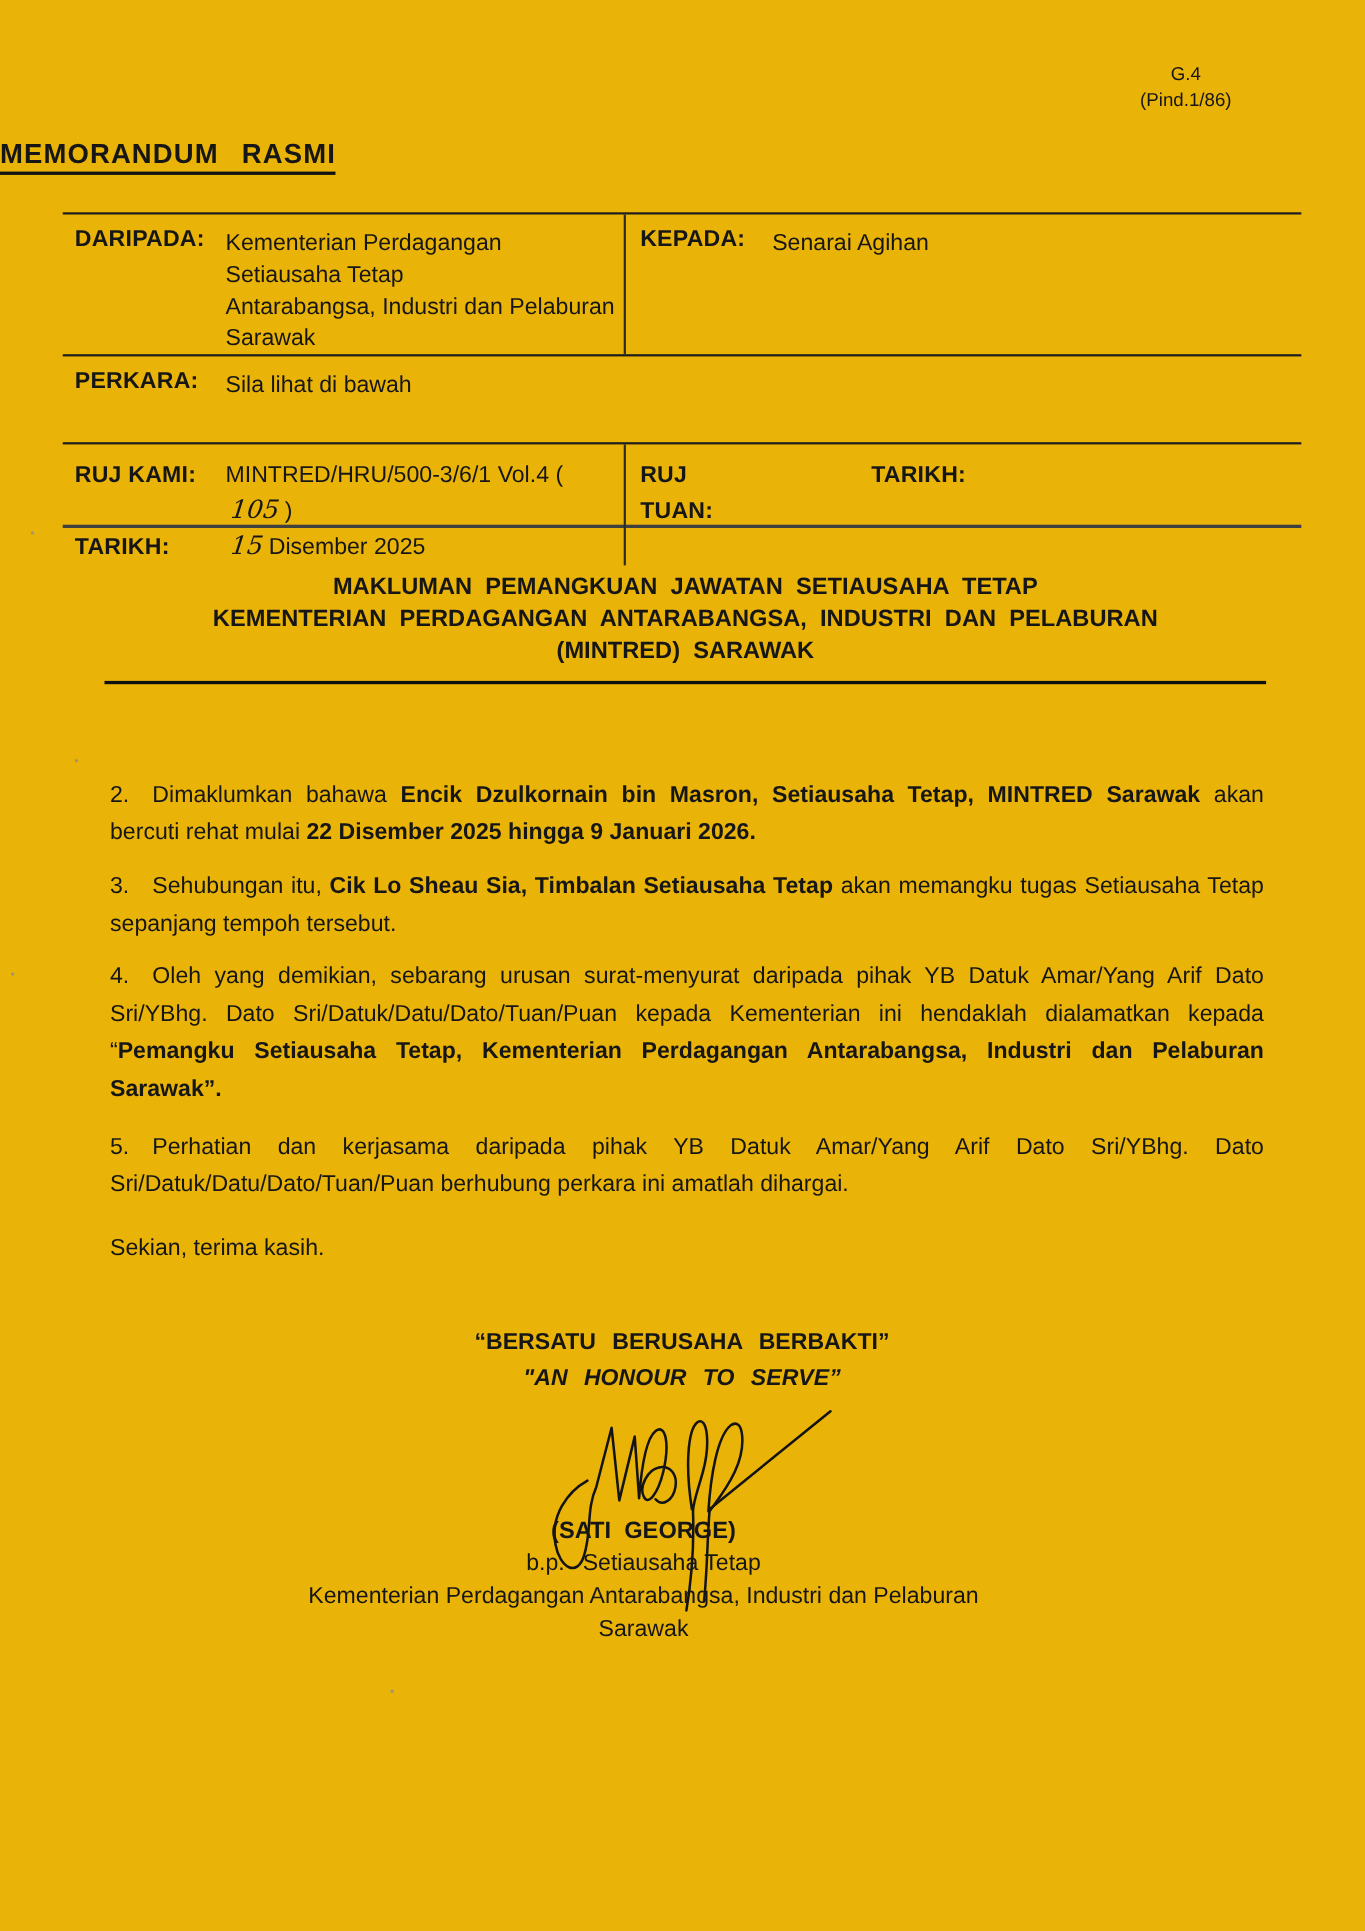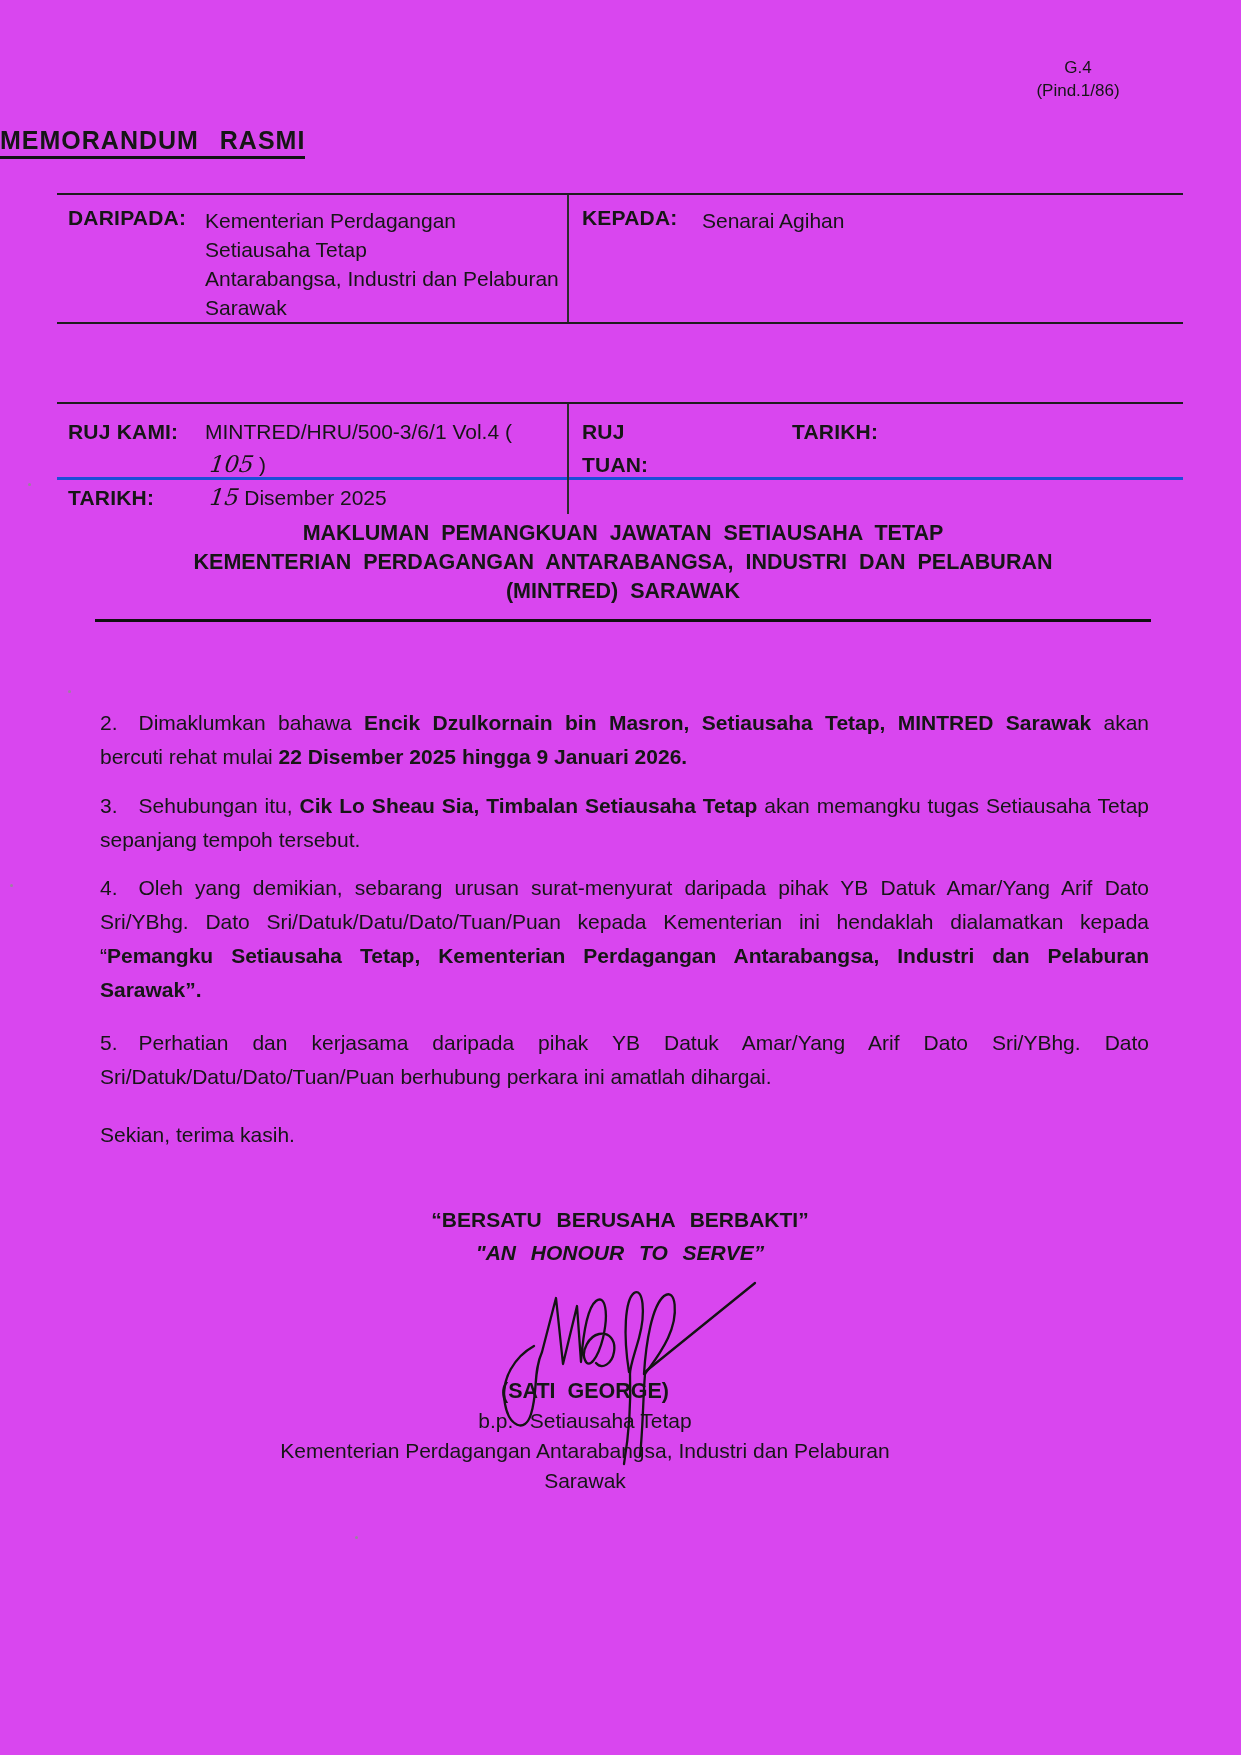--- a/index.html
+++ b/index.html
@@ -1,33 +1,33 @@
 <!DOCTYPE html>
 <html><head>
 <meta charset="utf-8">
 <style>
   html,body { margin:0; padding:0; background:#ffffff; }
   * { box-sizing:border-box; }
   .page {
-    position:relative; width:1241px; height:1755px; background:#d946ef;
+    position:relative; width:1241px; height:1755px; background:#eab308;
     font-family:"Liberation Sans", sans-serif; color:#161616; overflow:hidden;
   }
 
   
   .corner { position:absolute; top:56px; left:1008px; width:140px; text-align:center;
             font-size:17px; line-height:23px; }
 
   
   .title-wrap { position:absolute; top:126px; left:0; width:1114px; text-align:left; }
   .title-wrap span { font-size:25px; font-weight:bold; letter-spacing:1px; word-spacing:13px;
                      border-bottom:3px solid #121212; padding-bottom:2px; }
 
   
   .memo-table { position:absolute; left:57px; top:193px; width:1126px;
-                border-top:2px solid #1d1d1d; border-bottom:3px solid #1d4ed8; font-size:21px; }
+                border-top:2px solid #1d1d1d; border-bottom:3px solid #404040; font-size:21px; }
   .mrow { display:grid; grid-template-columns:510px 1fr; }
   .mrow + .mrow { border-top:2px solid #1d1d1d; }
   .r1 { height:127px; } .r2 { height:80px; } .r3 { height:75px; }
   .cell { padding:11px 6px 0 11px; }
   .cell.rt { border-left:2px solid #2c2c2c; padding-left:13px; }
   .cgrid { display:grid; grid-template-columns:137px 1fr; }
   .cgrid.rg { grid-template-columns:120px 1fr; }
   .lbl { font-weight:bold; letter-spacing:.2px; }
   .val { line-height:29px; }
   .rujgrid { display:grid; grid-template-columns:137px 1fr; line-height:33px; }
@@ -86,20 +86,24 @@
           <div>Sarawak</div>
         </div>
       </div>
       <div class="cell rt cgrid rg">
         <span class="lbl">KEPADA:</span>
         <div class="val">Senarai Agihan</div>
       </div>
     </div>
 
     <div class="mrow r2">
+      <div class="cell cgrid">
+        <span class="lbl">PERKARA:</span>
+        <div class="val">Sila lihat di bawah</div>
+      </div>
     </div>
 
     <div class="mrow r3">
       <div class="cell">
         <div class="rujgrid">
           <span class="lbl">RUJ KAMI:</span>
           <span><span>MINTRED/HRU/500-3/6/1 Vol.4 (</span><span class="hw">105</span><span>)</span></span>
         </div>
         <div class="rujgrid">
           <span class="lbl">TARIKH:</span>

